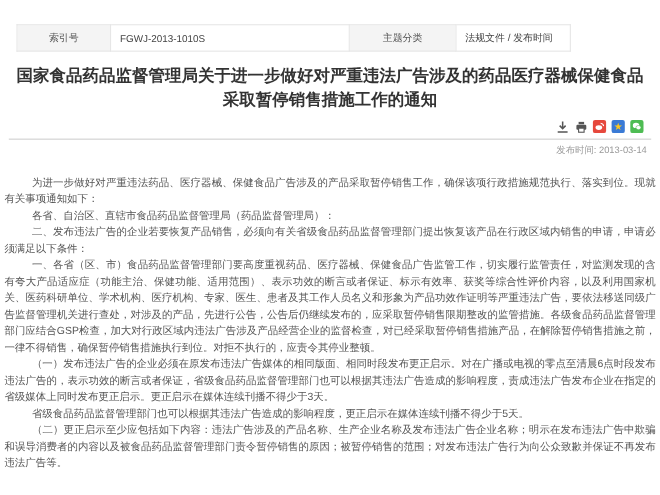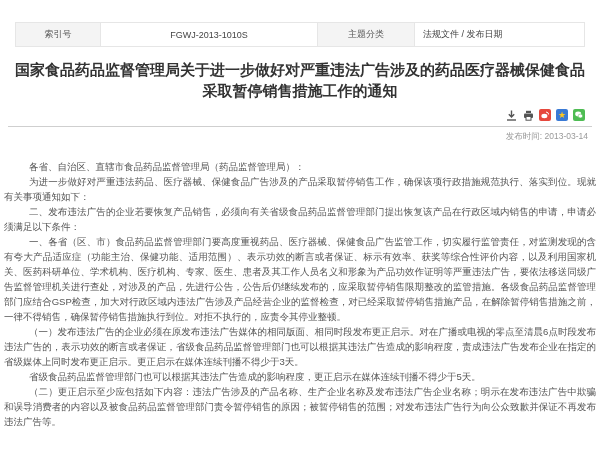--- a/index.html
+++ b/index.html
@@ -6,21 +6,21 @@
   body {
     width: 600px; height: 450px;
     background: #ffffff;
     overflow: hidden;
     font-family: "Liberation Sans", "DejaVu Sans", sans-serif;
   }
   .page { padding-top: 22px; }
 
   
   .meta-table {
-    width: 570px;
+    width: 504px;
     margin: 0 15px;
     border-collapse: collapse;
     table-layout: fixed;
     font-size: 9px;
     border-radius: 32px;
   }
   .meta-table td {
     border: 1px solid #e6e6e6;
     padding: 5px 8px;
     height: 13px;
@@ -28,21 +28,21 @@
     overflow: hidden;
     white-space: nowrap;
   }
   .meta-table td.lbl {
     background: #f4f4f4;
     color: #555;
     text-align: center;
     white-space: nowrap;
   }
   .col-l1 { width: 68px; }
-  .col-v1 { width: 200px; text-align: center; }
+  .col-v1 { width: 200px; }
   .col-l2 { width: 80px; }
 
   
   .doc-title {
     margin: 12px 14px 0;
     text-align: center;
     font-size: 15px;
     font-weight: bold;
     color: #333;
     line-height: 21px;
@@ -99,21 +99,21 @@
 <body>
 
 <div class="page">
 
   <table class="meta-table">
     <tbody>
         <tr>
       <td class="lbl col-l1">索引号</td>
       <td class="val col-v1">FGWJ-2013-1010S</td>
       <td class="lbl col-l2">主题分类</td>
-      <td class="val">法规文件 / 发布日期</td>
+      <td class="val">法规文件 / 发布时间</td>
     </tr>
   </tbody>
     </table>
 
   <h1 class="doc-title">国家食品药品监督管理局关于进一步做好对严重违法广告涉及的药品医疗器械保健食品采取暂停销售措施工作的通知</h1>
 
 
   <div class="toolbar">
     <span class="tool-icon">
       <svg width="11" height="11" viewBox="0 0 11 11">
@@ -144,22 +144,22 @@
   </div>
 
   <hr class="divider">
 
   <div class="publish-time">
     <span>发布时间:</span>
     <span>2013-03-14</span>
   </div>
 
   <div class="article">
+    <p>为进一步做好对严重违法药品、医疗器械、保健食品广告涉及的产品采取暂停销售工作，确保该项行政措施规范执行、落实到位。现就有关事项通知如下：</p>
     <p>各省、自治区、直辖市食品药品监督管理局（药品监督管理局）：</p>
-    <p>为进一步做好对严重违法药品、医疗器械、保健食品广告涉及的产品采取暂停销售工作，确保该项行政措施规范执行、落实到位。现就有关事项通知如下：</p>
     <p>二、发布违法广告的企业若要恢复产品销售，必须向有关省级食品药品监督管理部门提出恢复该产品在行政区域内销售的申请，申请必须满足以下条件：</p>
     <p>一、各省（区、市）食品药品监督管理部门要高度重视药品、医疗器械、保健食品广告监管工作，切实履行监管责任，对监测发现的含有夸大产品适应症（功能主治、保健功能、适用范围）、表示功效的断言或者保证、标示有效率、获奖等综合性评价内容，以及利用国家机关、医药科研单位、学术机构、医疗机构、专家、医生、患者及其工作人员名义和形象为产品功效作证明等严重违法广告，要依法移送同级广告监督管理机关进行查处，对涉及的产品，先进行公告，公告后仍继续发布的，应采取暂停销售限期整改的监管措施。各级食品药品监督管理部门应结合GSP检查，加大对行政区域内违法广告涉及产品经营企业的监督检查，对已经采取暂停销售措施产品，在解除暂停销售措施之前，一律不得销售，确保暂停销售措施执行到位。对拒不执行的，应责令其停业整顿。</p>
     <p>（一）发布违法广告的企业必须在原发布违法广告媒体的相同版面、相同时段发布更正启示。对在广播或电视的零点至清晨6点时段发布违法广告的，表示功效的断言或者保证，省级食品药品监督管理部门也可以根据其违法广告造成的影响程度，责成违法广告发布企业在指定的省级媒体上同时发布更正启示。更正启示在媒体连续刊播不得少于3天。</p>
     <p>省级食品药品监督管理部门也可以根据其违法广告造成的影响程度，更正启示在媒体连续刊播不得少于5天。</p>
     <p>（二）更正启示至少应包括如下内容：违法广告涉及的产品名称、生产企业名称及发布违法广告企业名称；明示在发布违法广告中欺骗和误导消费者的内容以及被食品药品监督管理部门责令暂停销售的原因；被暂停销售的范围；对发布违法广告行为向公众致歉并保证不再发布违法广告等。</p>
 
   </div>
 
 </div>
 

